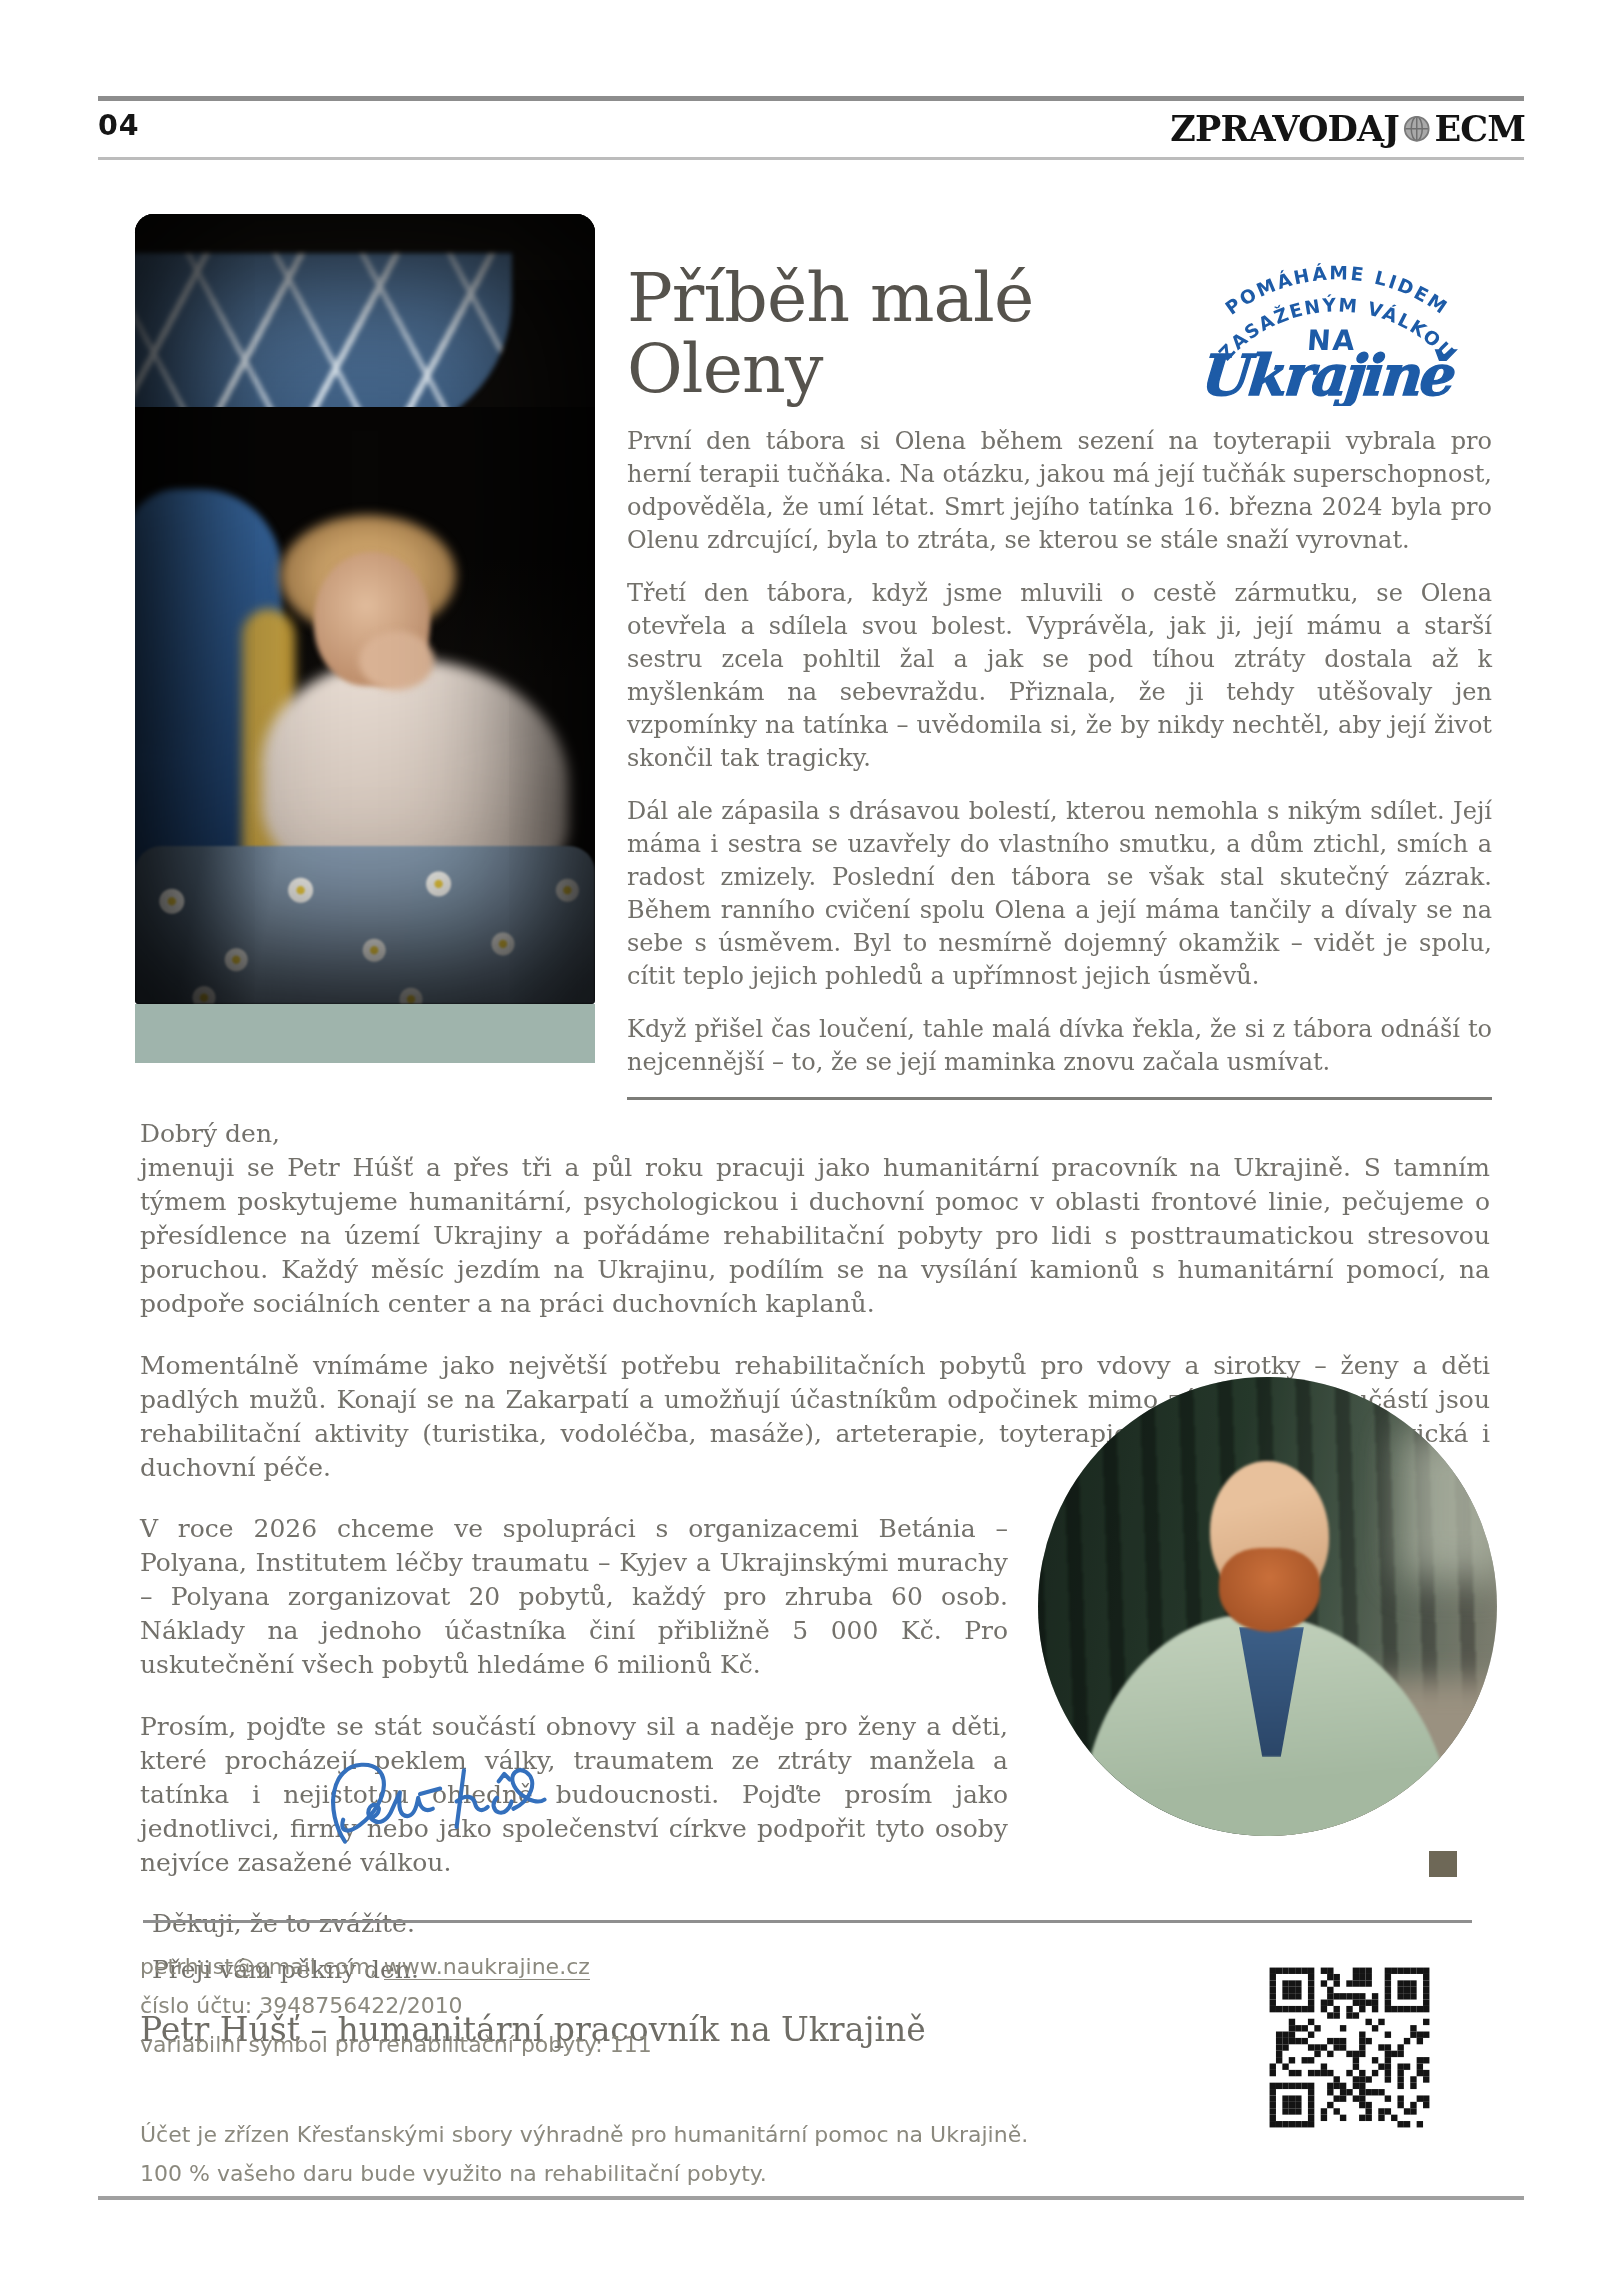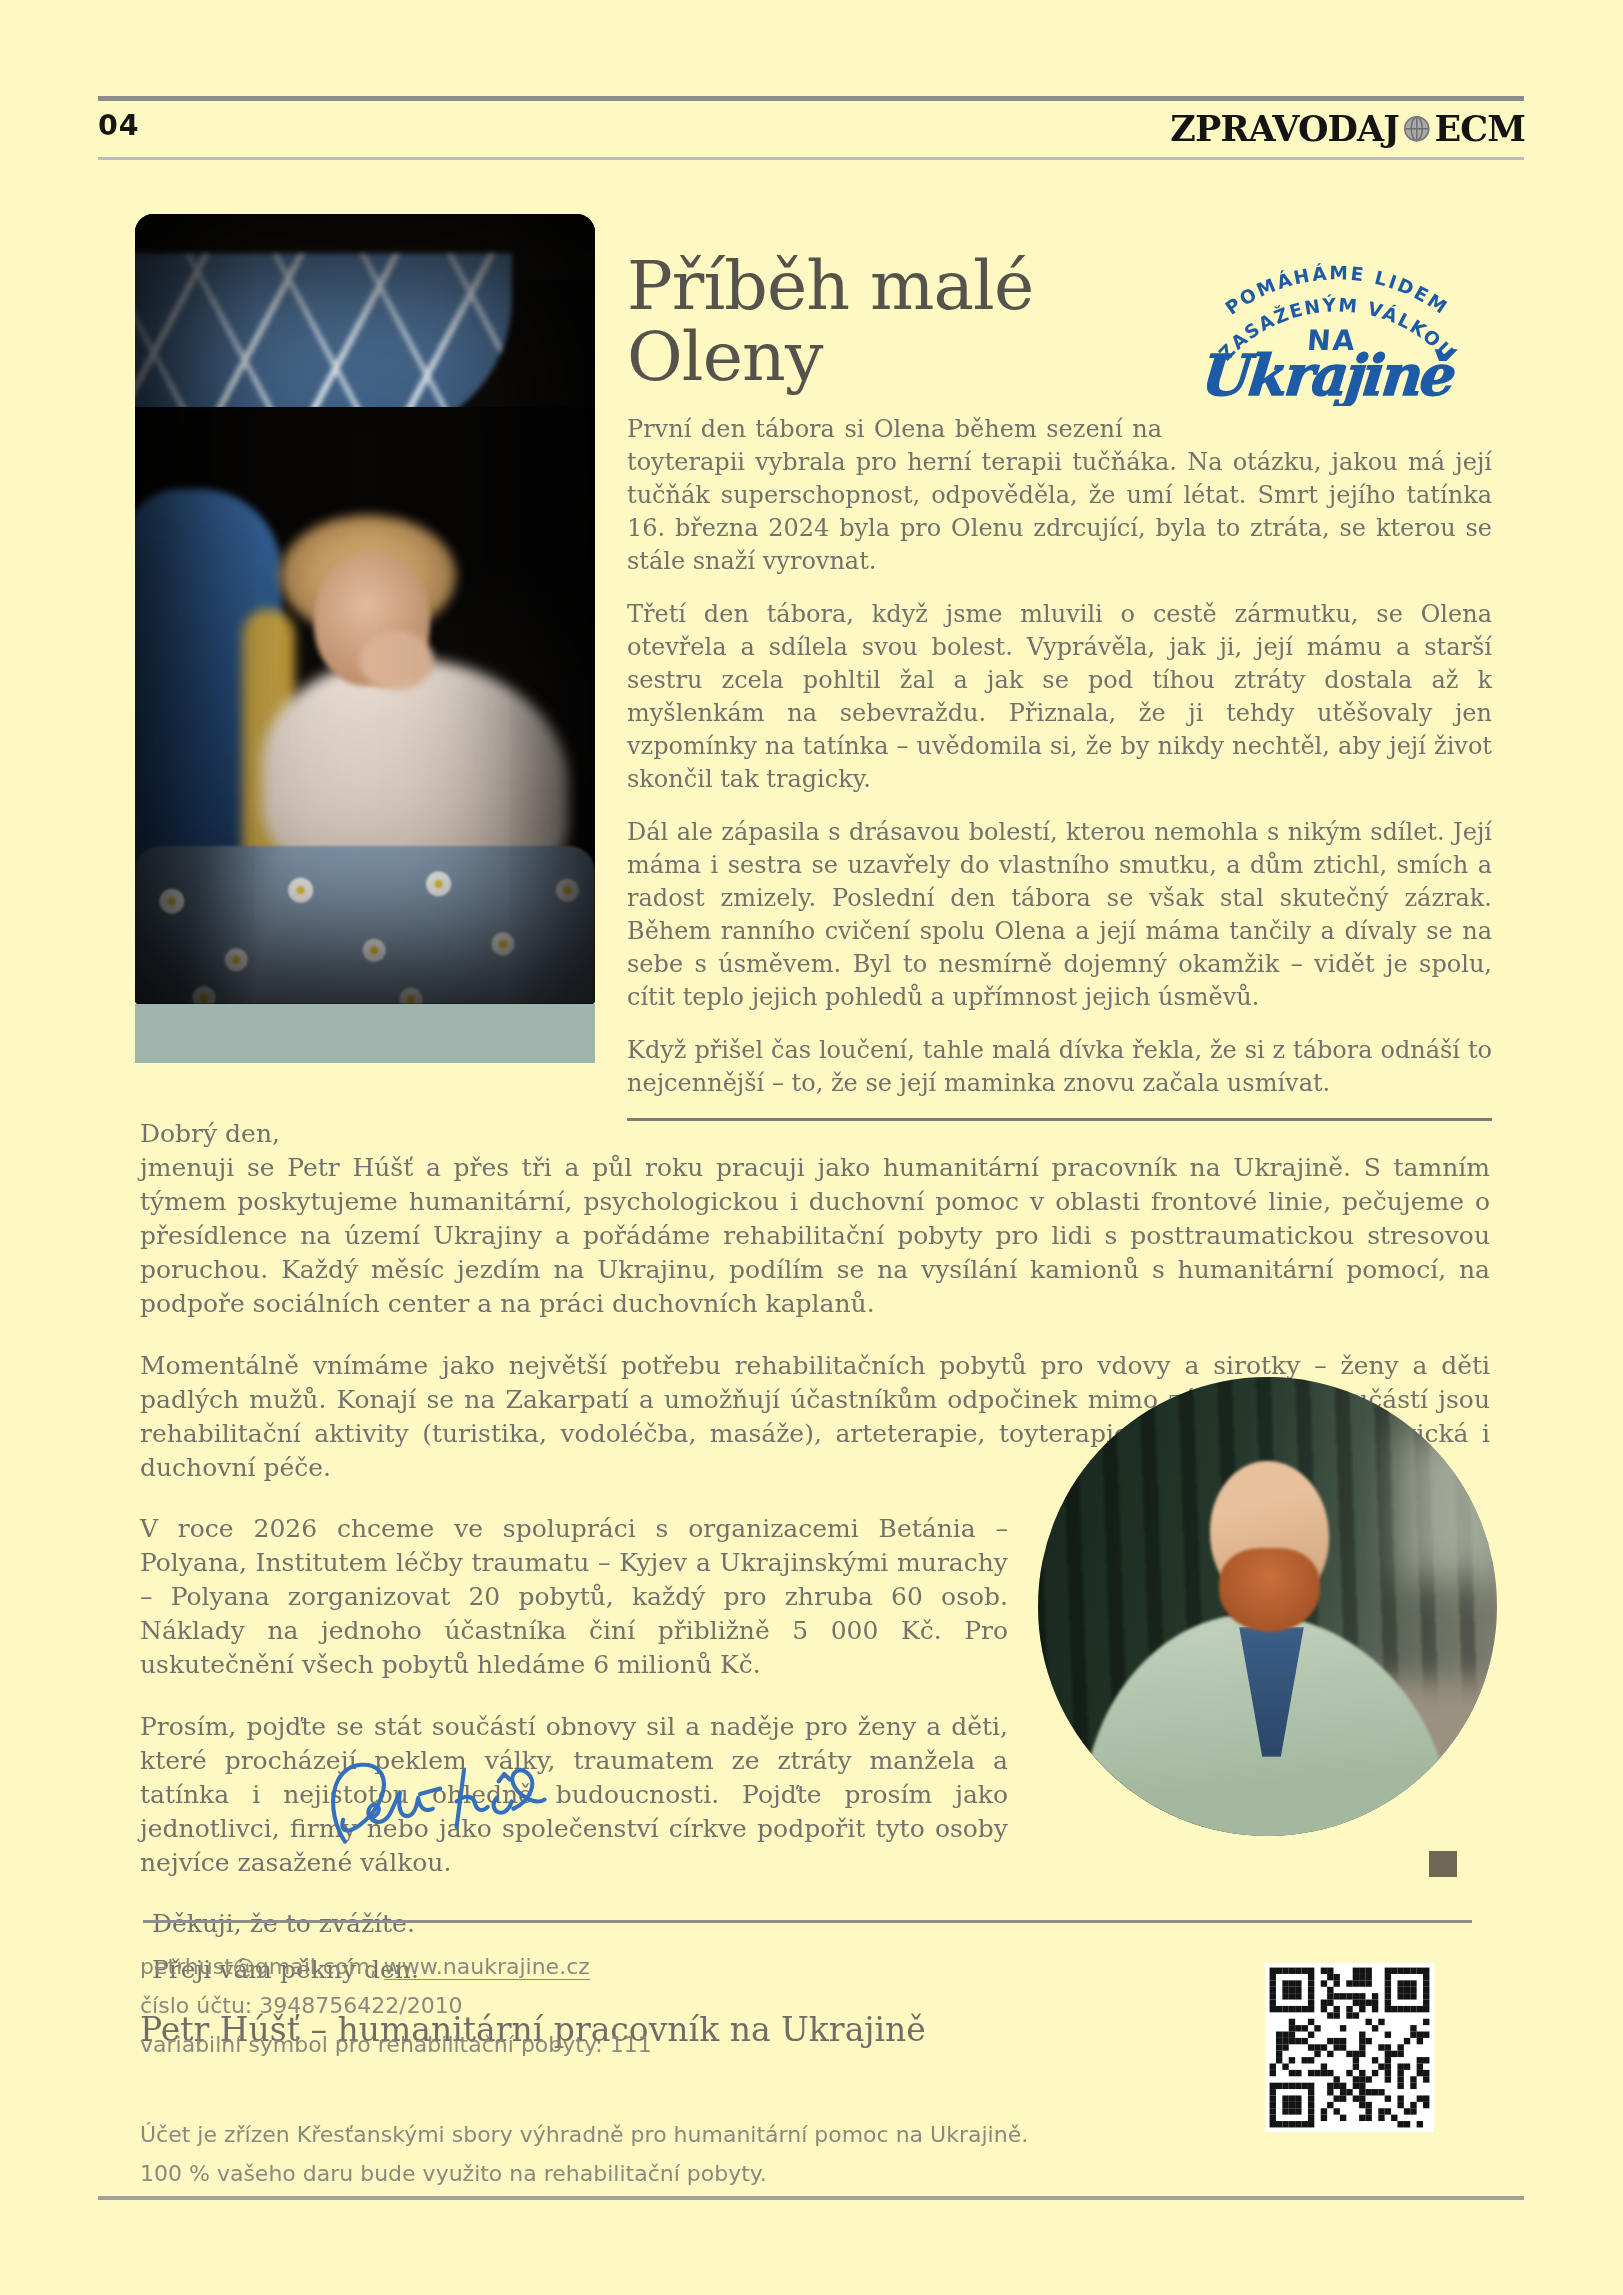--- a/index.html
+++ b/index.html
@@ -1,16 +1,16 @@
 <!DOCTYPE html>
 <html lang="cs" style="font-size:14.7px"><head>
 <meta charset="utf-8">
 <style>
   html,body{margin:0;padding:0;background:#e8e8e8;}
-  .page{position:relative;width:1624px;height:2296px;background:#fef9c3;margin:0 auto;
+  .page{position:relative;width:1624px;height:2296px;background:#ffffff;margin:0 auto;
         font-family:"DejaVu Serif","Liberation Serif",serif;overflow:hidden;}
   
   .rule{position:absolute;}
   .rule-top{left:98px;top:96px;width:1426px;height:4.6px;background:#8d8d8d;}
   .rule-top2{left:98px;top:157px;width:1426px;height:2.8px;background:#bcbcbc;}
   .rule-mid{left:143px;top:1920px;width:1329px;height:2.8px;background:#8f8f8f;}
   .rule-bottom{left:98px;top:2196px;width:1426px;height:3.7px;background:#a0a0a0;}
   .page-num{position:absolute;left:98px;top:109px;font-family:"DejaVu Sans","Liberation Sans",sans-serif;
             font-weight:bold;font-size:28.5px;color:#161616;letter-spacing:0.9px;}
   .masthead{position:absolute;right:99px;top:108px;display:flex;align-items:center;gap:4px;
@@ -46,21 +46,21 @@
        radial-gradient(circle at 66% 24%,#e9c83e 0 3.7px,#f4f3ee 4.6px 12px,rgba(0,0,0,0) 13px),
        radial-gradient(circle at 80% 62%,#e9c83e 0 3.7px,#f4f3ee 4.6px 11px,rgba(0,0,0,0) 12px),
        radial-gradient(circle at 94% 28%,#e9c83e 0 3.7px,#f4f3ee 4.6px 11px,rgba(0,0,0,0) 12px),
        radial-gradient(circle at 15% 96%,#e9c83e 0 3.7px,#f4f3ee 4.6px 11px,rgba(0,0,0,0) 12px),
        radial-gradient(circle at 60% 97%,#e9c83e 0 3.7px,#f4f3ee 4.6px 11px,rgba(0,0,0,0) 12px),
        linear-gradient(100deg,#4f6173 0 14%,#8195a9 30%,#7e93a8);}
   .vignette{left:0;top:0;width:100%;height:100%;box-shadow:inset 0 0 138px 51px rgba(0,0,0,.93);}
   .accent-block{position:absolute;left:135px;top:1004px;width:460px;height:59px;}
   
   .article{position:absolute;left:627px;top:246px;width:865px;color:#73716b;}
-  .article h1{margin:4px 0 20px 0;font-size:68px;line-height:1.05;font-weight:normal;color:#56534d;letter-spacing:-0.9px;}
+  .article h1{margin:16px 0 20px 0;font-size:68px;line-height:1.05;font-weight:normal;color:#56534d;letter-spacing:-0.9px;}
   .article p{margin:0 0 20px 0;font-size:24px;line-height:33px;text-align:justify;}
   .article p:last-of-type{margin-bottom:0;}
   .article-rule{width:100%;height:2.8px;background:#7c7c78;margin-top:18.4px;}
   .logo-float{float:right;width:310px;height:167px;margin:-7.3px 0 9.2px 20px;}
   
   .letter{position:absolute;left:140px;top:1117px;width:1350px;color:#73716b;font-size:25px;line-height:34px;}
   .letter p{margin:0 0 27.5px 0;text-align:justify;}
   .letter .greeting{margin:0;}
   .letter .narrow{width:868px;}
   .closing{margin:12px;width:868px;}

